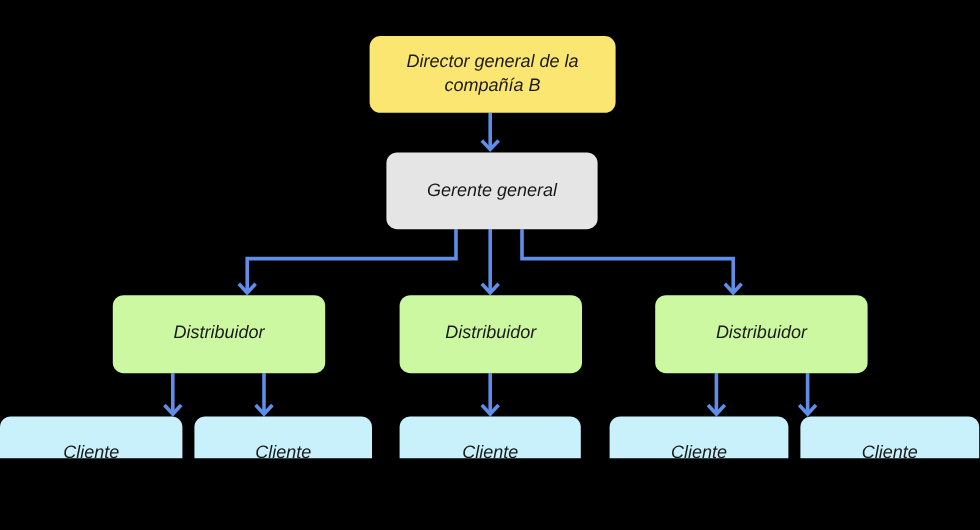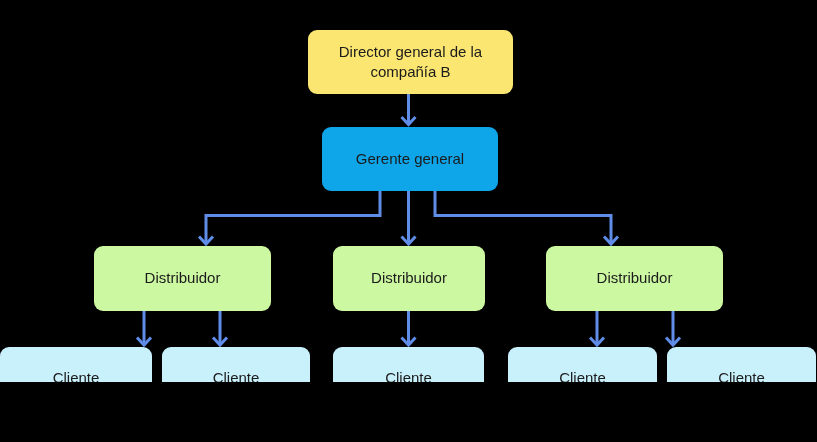--- a/index.html
+++ b/index.html
@@ -7,20 +7,21 @@
     padding: 0;
     background: #000000;
     font-family: "Liberation Sans", "DejaVu Sans", sans-serif;
   }
   .canvas {
     position: relative;
     width: 817px;
     height: 382px;
     background: #000000;
     overflow: hidden;
+    font-style: italic;
   }
   .connectors {
     position: absolute;
     left: 0;
     top: 0;
     width: 817px;
     height: 442px;
   }
   .node {
     position: absolute;
@@ -79,21 +80,21 @@
       <path d="M590,337.5 L597,345 L604,337.5"></path>
       <path d="M673,311 L673,344"></path>
       <path d="M666,337.5 L673,345 L680,337.5"></path>
     </g>
   </svg>
 
   <div class="node node-director" style="background-color: rgb(250, 230, 113);">
     <span>Director general de la compañía B</span>
   </div>
 
-  <div class="node node-gerente" style="background-color: #0ea5e9;">
+  <div class="node node-gerente" style="background-color: #e5e5e5;">
     <span>Gerente general</span>
   </div>
 
   <div class="node node-dist-1" style="background-color: rgb(204, 248, 161);">
     <span>Distribuidor</span>
   </div>
 
   <div class="node node-dist-2" style="background-color: rgb(204, 248, 161);">
     <span>Distribuidor</span>
   </div>

